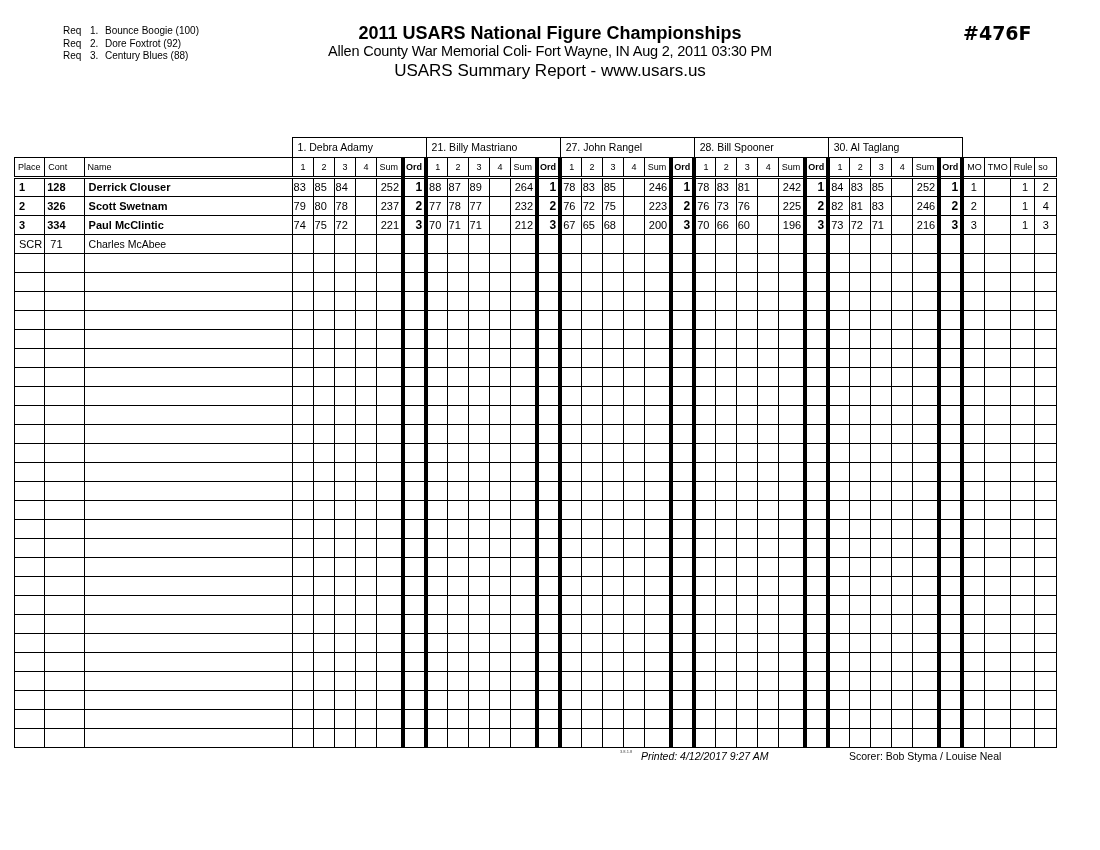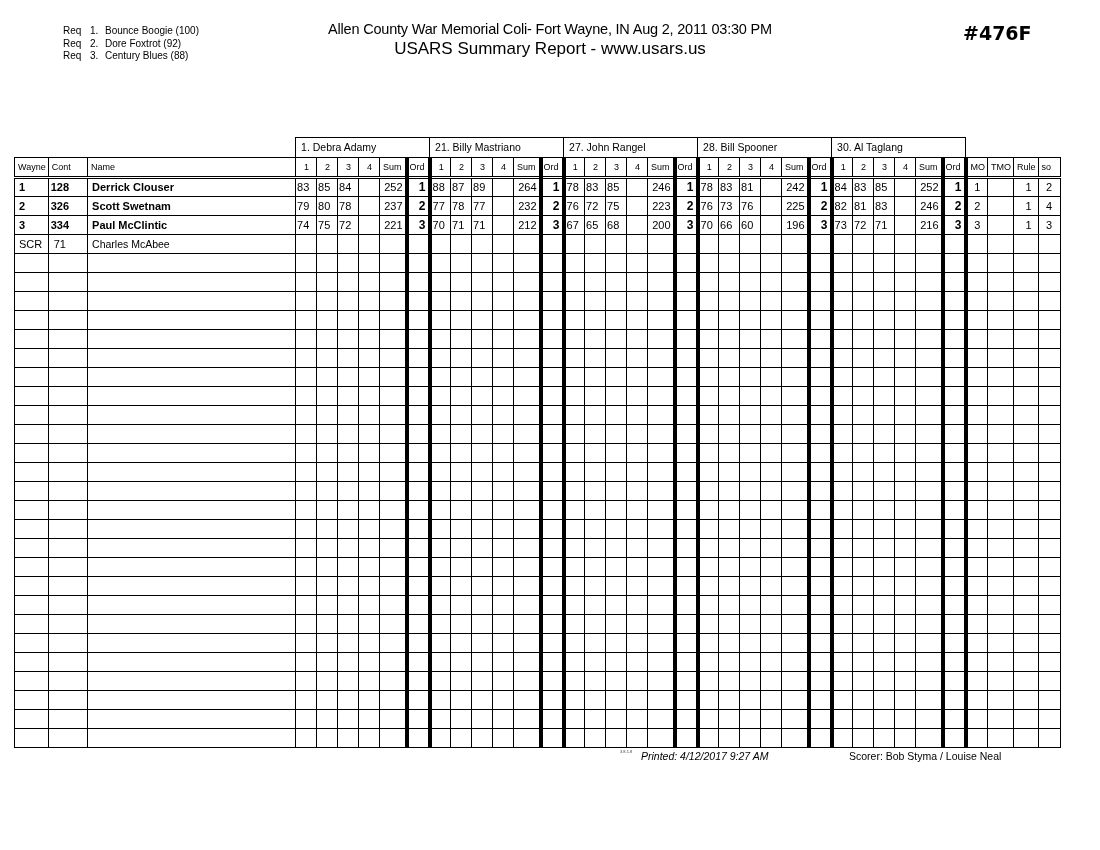--- a/index.html
+++ b/index.html
@@ -15,21 +15,21 @@
   .report { font-size: 17px; line-height: 22px; }
   .event-code { position: absolute; left: 963px; top: 22px; font-size: 19px; font-weight: bold; font-family: "DejaVu Sans", sans-serif; }
 
   table.grid { position: absolute; left: 14px; top: 137px; border-collapse: collapse; table-layout: fixed; font-size: 10px; }
   table.grid td { border: 1px solid #000; padding: 0 2px; height: 18px; box-sizing: border-box; white-space: nowrap; overflow: hidden; line-height: 17px; }
   table.grid tr.judges td { height: 20px; font-size: 10.5px; padding-left: 5px; }
   table.grid tr.judges td.blank { border: none; }
   table.grid tr.colhead td { font-size: 9px; height: 20px; border-bottom: 3px double #000; padding-left: 3px; }
   table.grid td.c { text-align: center; }
   table.grid td.ord { border-left: 4px solid #000; border-right: 4px solid #000; text-align: right; font-weight: bold; font-size: 12px; }
-  table.grid tr.colhead td.ord { font-weight: normal; font-size: 9px; text-align: left; padding-left: 1px; }
+  table.grid tr.colhead td.ord { font-weight: bold; font-size: 9px; text-align: left; padding-left: 1px; }
   table.grid td.score { font-size: 11px; text-align: left; padding-left: 1px; }
   table.grid td.sum { font-size: 11px; text-align: right; }
   table.grid tr.bold td.place, table.grid tr.bold td.cont, table.grid tr.bold td.name { font-weight: bold; font-size: 11px; }
   table.grid td.place { padding-left: 4px; font-size: 11px; }
   table.grid td.cont { text-align: right; font-size: 11px; padding-right: 18px; }
   table.grid tr.normal td.cont { text-align: center; }
   table.grid td.name { padding-left: 4px; font-size: 10.5px; }
   table.grid td.tot { text-align: center; font-size: 11px; }
   table.grid td.tot.rt { text-align: right; padding-right: 6px; }
   table.grid tr.row { height: 19px; }
@@ -43,20 +43,21 @@
 </head>
 <body>
 
 <div class="reqs">
   <div class="req-line"><span class="rq">Req</span><span class="rn">1.</span><span>Bounce Boogie (100)</span></div>
   <div class="req-line"><span class="rq">Req</span><span class="rn">2.</span><span>Dore Foxtrot (92)</span></div>
   <div class="req-line"><span class="rq">Req</span><span class="rn">3.</span><span>Century Blues (88)</span></div>
 </div>
 
 <div class="title-block">
+  <div class="title">2011 USARS National Figure Championships</div>
   <div class="venue">Allen County War Memorial Coli- Fort Wayne, IN  Aug 2, 2011  03:30 PM</div>
   <div class="report">USARS Summary Report - www.usars.us</div>
 </div>
 
 <div class="event-code">#476F</div>
 
 <table class="grid" id="grid">
   <colgroup id="cols">
       <col style="width: 30px;">
       <col style="width: 29px;">
@@ -100,21 +101,21 @@
       <tr class="judges">
         <td class="blank" colspan="3"></td>
         <td colspan="6">1.  Debra Adamy</td>
         <td colspan="6">21.  Billy Mastriano</td>
         <td colspan="6">27.  John Rangel</td>
         <td colspan="6">28.  Bill Spooner</td>
         <td colspan="6">30.  Al Taglang</td>
         <td class="blank" colspan="4"></td>
       </tr>
       <tr class="colhead">
-        <td>Wayne</td>
+        <td>Place</td>
         <td>Cont</td>
         <td>Name</td>
         <td class="c">1</td>
         <td class="c">2</td>
         <td class="c">3</td>
         <td class="c">4</td>
         <td>Sum</td>
         <td class="ord">Ord</td>
         <td class="c">1</td>
         <td class="c">2</td>

